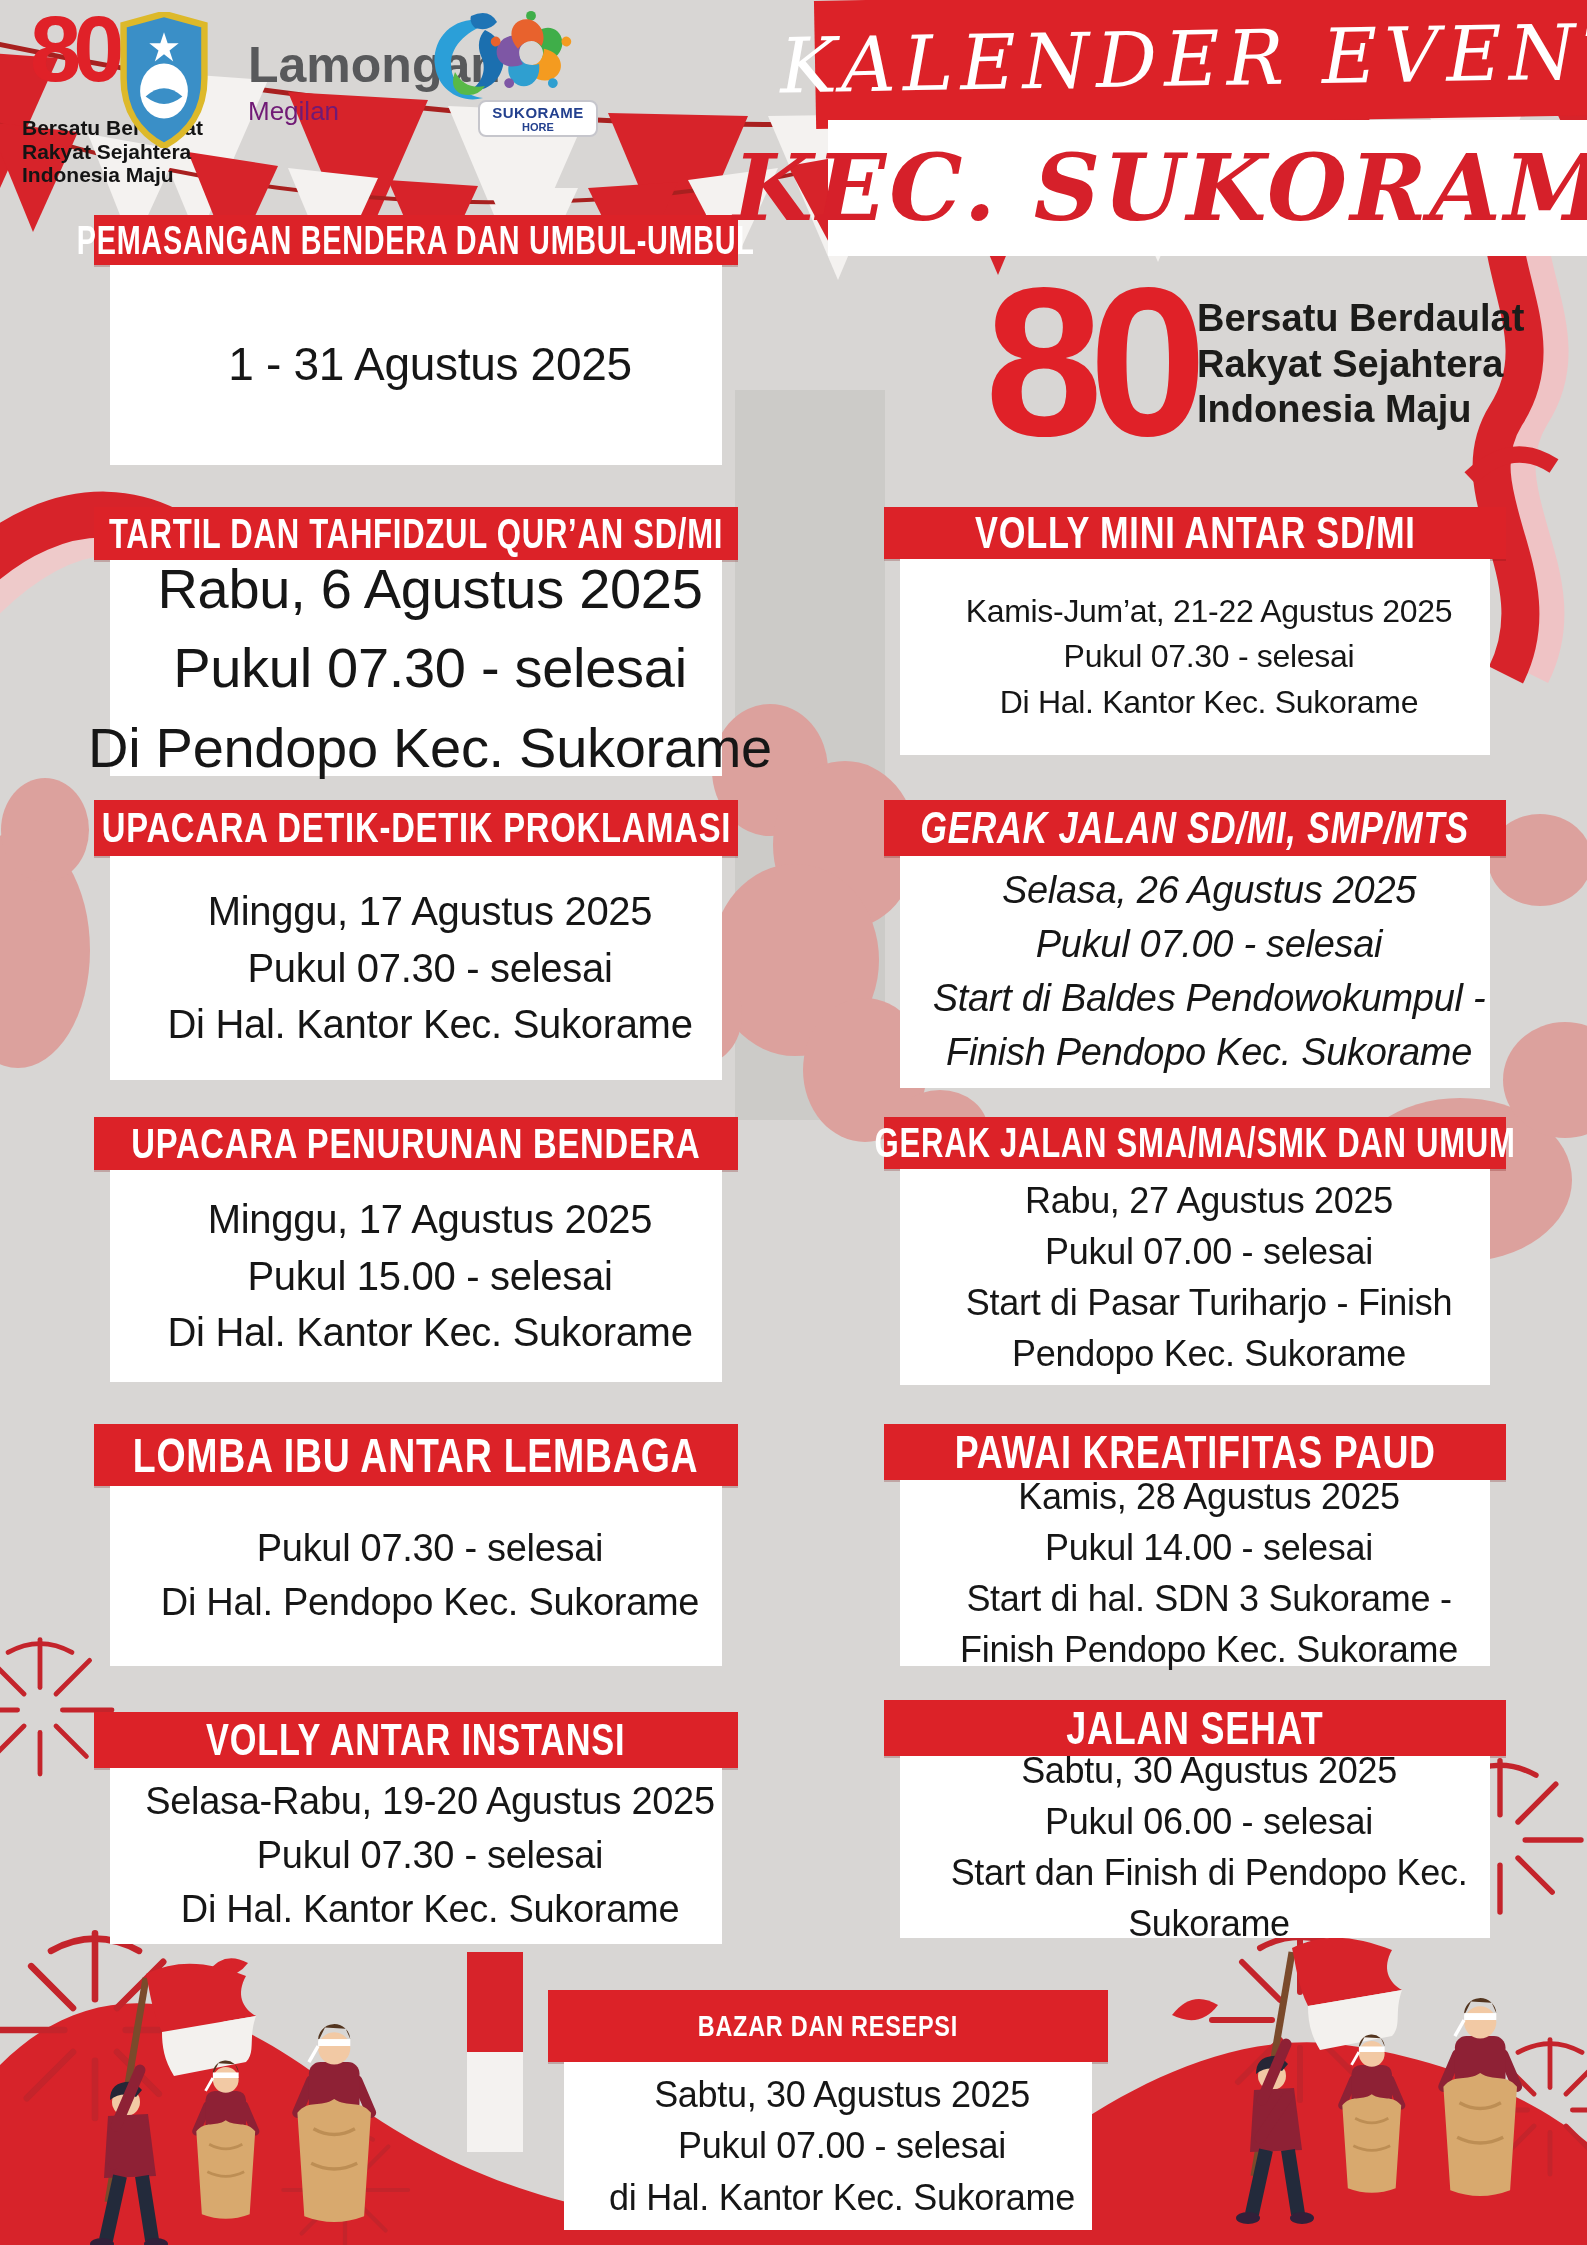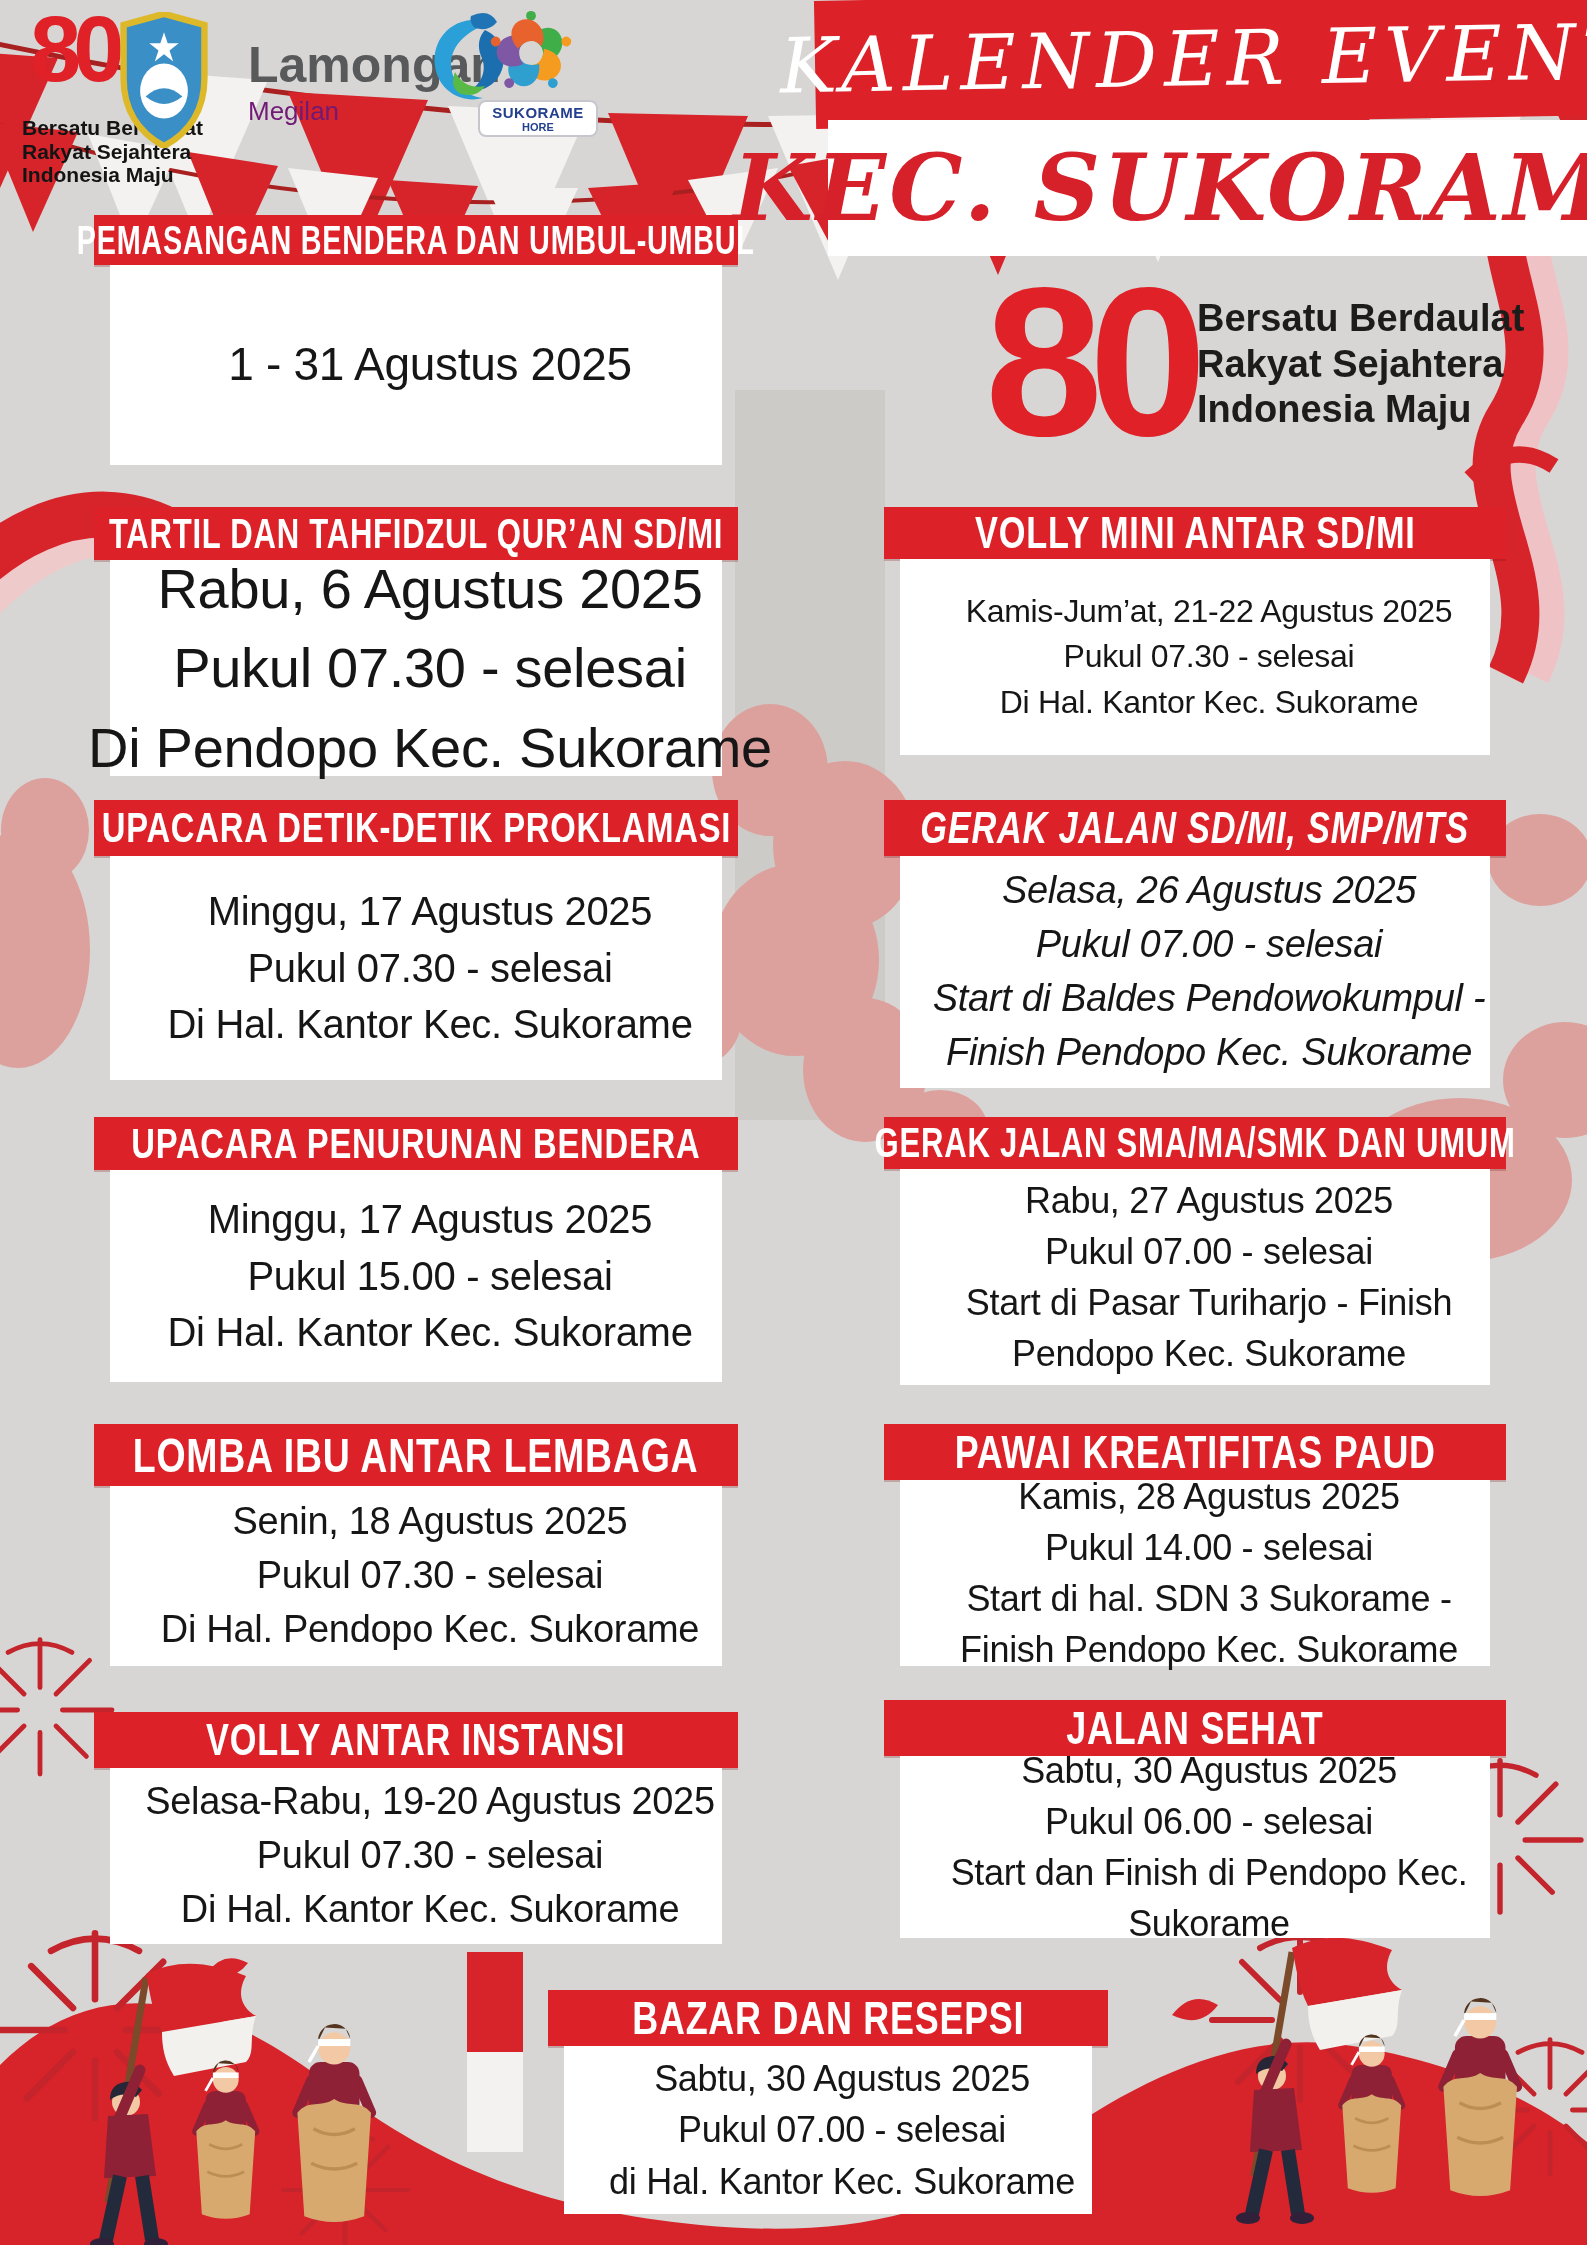--- a/index.html
+++ b/index.html
@@ -230,21 +230,20 @@
         <div>Pukul 15.00 - selesai</div>
         <div>Di Hal. Kantor Kec. Sukorame</div>
       </div>
   </section>
 
   <section class="card abs" style="left:94px;top:1424px;width:644px;">
     <div class="bar" style="height:62px;font-size:48px;">
       <span>LOMBA IBU ANTAR LEMBAGA</span>
     </div>
     <div class="body" style="height:180px;font-size:38px;">
-        <div>Senin, 18 Agustus 2025</div>
         <div>Pukul 07.30 - selesai</div>
         <div>Di Hal. Pendopo Kec. Sukorame</div>
       </div>
   </section>
 
   <section class="card abs" style="left:94px;top:1712px;width:644px;">
     <div class="bar" style="height:56px;font-size:44px;">
       <span>VOLLY ANTAR INSTANSI</span>
     </div>
     <div class="body" style="height:176px;font-size:38px;">
@@ -307,21 +306,21 @@
     </div>
     <div class="body" style="height:182px;font-size:36px;">
         <div>Sabtu, 30 Agustus 2025</div>
         <div>Pukul 06.00 - selesai</div>
         <div>Start dan Finish di Pendopo Kec.</div>
         <div>Sukorame</div>
       </div>
   </section>
 
   <section class="card abs" style="left:548px;top:1990px;width:560px;">
-    <div class="bar" style="height:56px;font-size:46px;">
+    <div class="bar" style="height:72px;font-size:30px;">
       <span>BAZAR DAN RESEPSI</span>
     </div>
     <div class="body" style="height:168px;font-size:36px;">
         <div>Sabtu, 30 Agustus 2025</div>
         <div>Pukul 07.00 - selesai</div>
         <div>di Hal. Kantor Kec. Sukorame</div>
       </div>
   </section>
 
   <svg class="abs" id="bottom-band" viewBox="0 0 1587 565">

